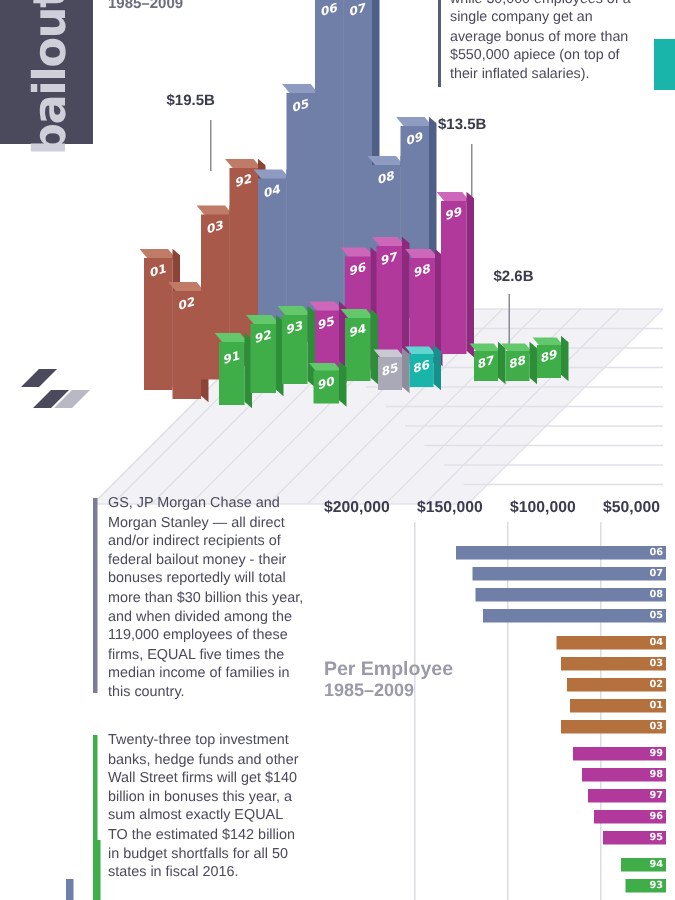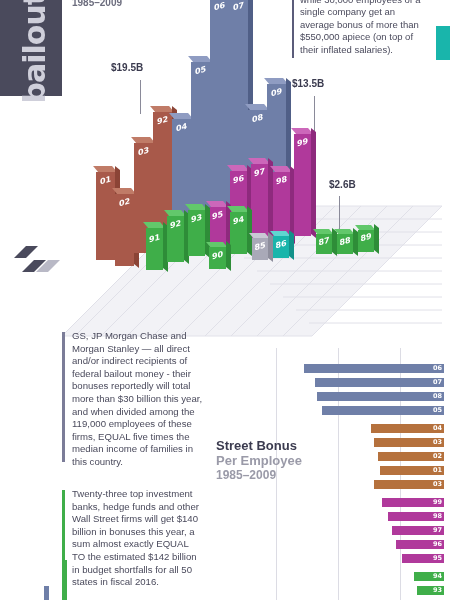--- a/index.html
+++ b/index.html
@@ -302,20 +302,26 @@
   <div class="note green" style="left:72px;top:488px;width:132px;">
     <div class="rule" style="height:88px;"></div>
     <span>Twenty-three top investment banks, hedge funds and other Wall Street firms will get $140 billion in bonuses this year, a sum almost exactly EQUAL TO the estimated $142 billion in budget shortfalls for all 50 states in fiscal 2016.</span>
   </div>
 
   <div class="botbar" style="left:62px;top:560px;height:40px;background:#3fae49;"></div>
   <div class="botbar" style="left:44px;top:586px;height:14px;background:#6f7fa8;"></div>
 
   <div class="hchart">
 
+    <div class="hscale">
+      <span style="left:0px;">$200,000</span>
+      <span style="left:62px;">$150,000</span>
+      <span style="left:124px;">$100,000</span>
+      <span style="left:186px;">$50,000</span>
+    </div>
     <div class="hgrid" style="left:60px;"></div>
     <div class="hgrid" style="left:122px;"></div>
     <div class="hgrid" style="left:184px;"></div>
 
     <div class="hbar" style="left:88px;width:140px;top:32px;background:#6f7fa8;">
         <span class="cap">06</span>
       </div>
     <div class="hbar" style="left:99px;width:129px;top:46px;background:#6f7fa8;">
         <span class="cap">07</span>
       </div>
@@ -359,19 +365,18 @@
       </div>
 
     <div class="hbar" style="left:198px;width:30px;top:240px;background:#3fae49;">
         <span class="cap">94</span>
       </div>
     <div class="hbar" style="left:201px;width:27px;top:254px;background:#3fae49;">
         <span class="cap">93</span>
       </div>
 
     <div class="hlabel" style="top:106px;left:0px;width:126px;">
-      <div class="t1">Street Bonus</div>
       <div class="t2">Per Employee</div>
       <div class="t3">1985–2009</div>
     </div>
   </div>
 
 </div>
 
 </body></html>

